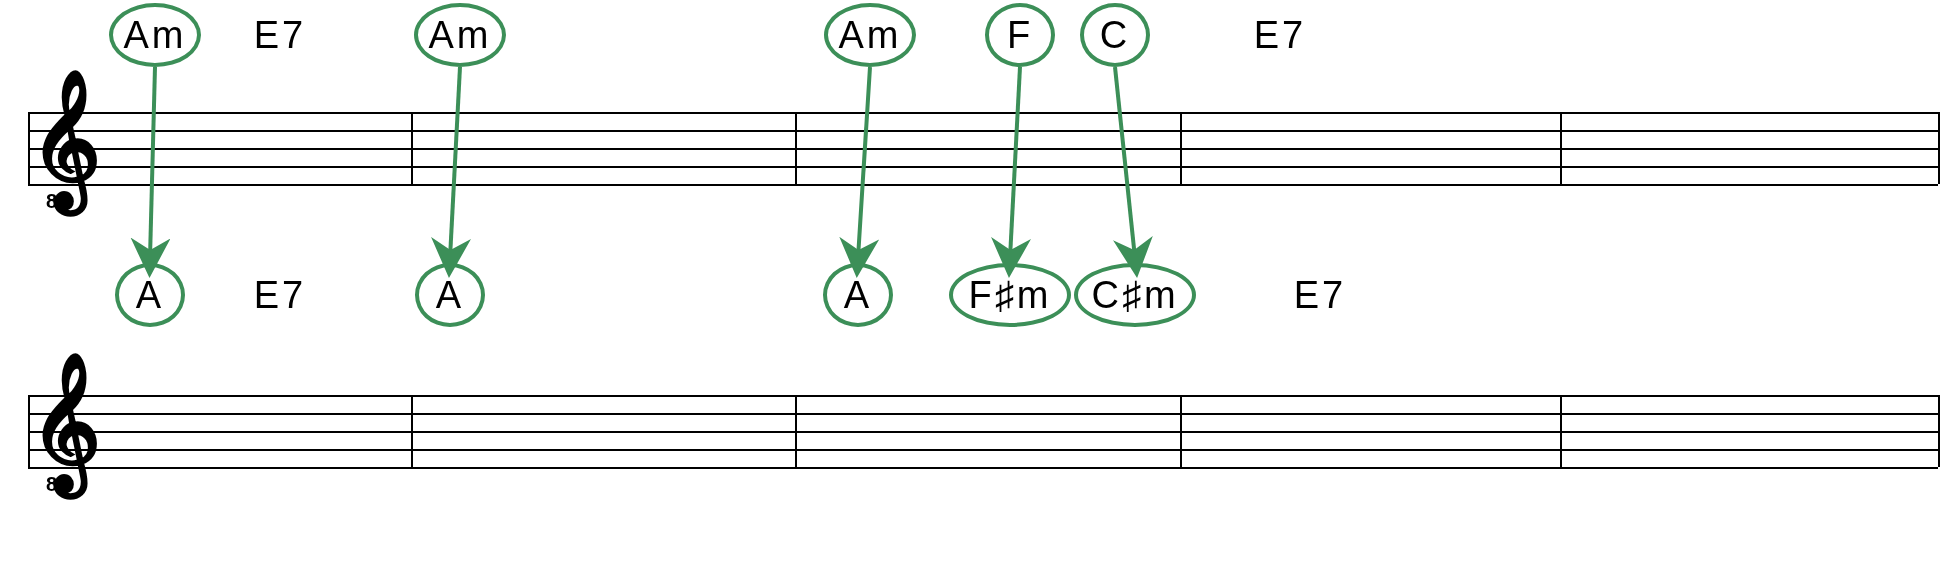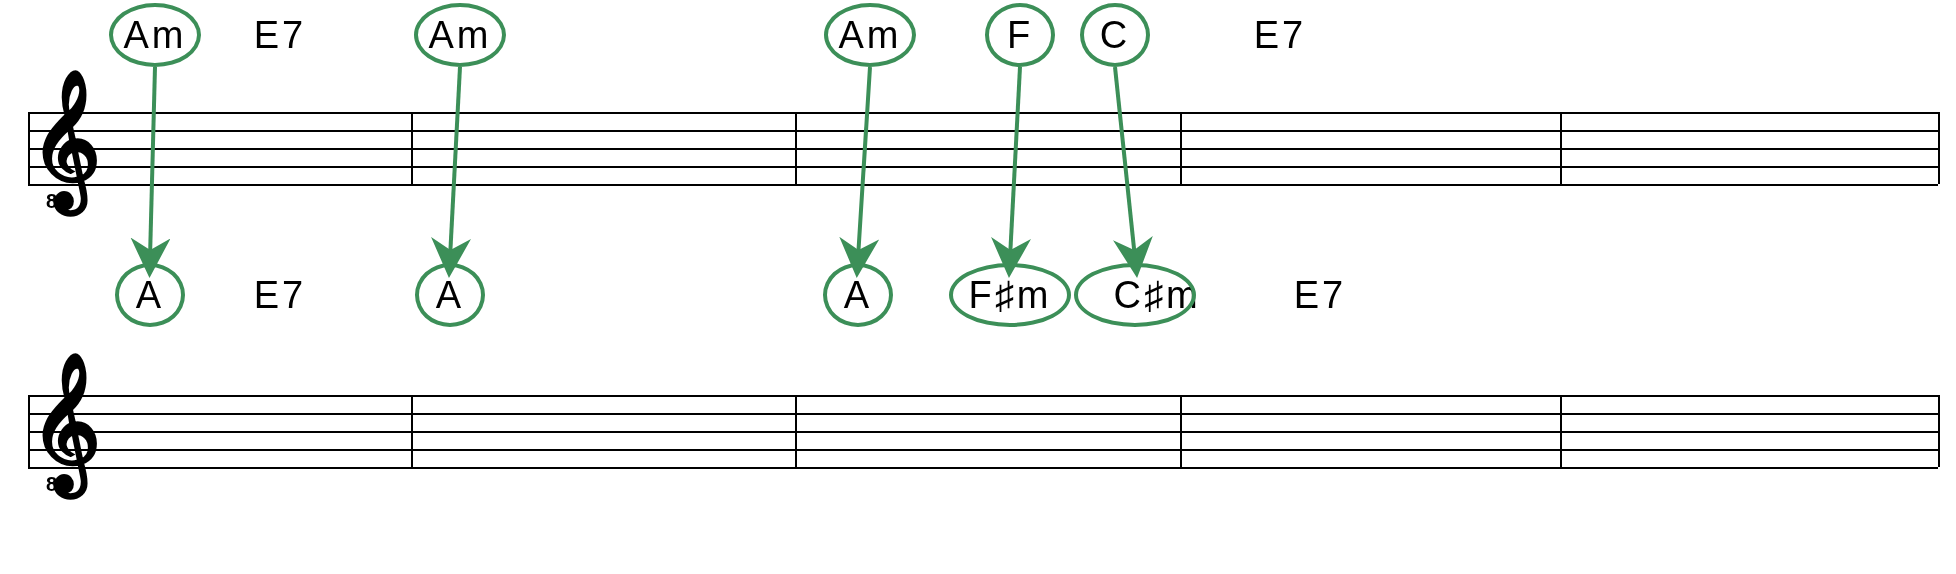--- a/index.html
+++ b/index.html
@@ -102,21 +102,21 @@
     <div class="chord-label" style="left: 1280px; top: 35px;">E7</div>
     <div class="chord-label" style="left: 150px; top: 295px;">A</div>
     <div class="chord-circle" style="width: 70px; height: 64px; left: 150px; top: 295px; border-color: rgb(60, 143, 88);"></div>
     <div class="chord-label" style="left: 280px; top: 295px;">E7</div>
     <div class="chord-label" style="left: 450px; top: 295px;">A</div>
     <div class="chord-circle" style="width: 70px; height: 64px; left: 450px; top: 295px; border-color: rgb(60, 143, 88);"></div>
     <div class="chord-label" style="left: 858px; top: 295px;">A</div>
     <div class="chord-circle" style="width: 70px; height: 64px; left: 858px; top: 295px; border-color: rgb(60, 143, 88);"></div>
     <div class="chord-label" style="left: 1010px; top: 295px;">F♯m</div>
     <div class="chord-circle" style="width: 122px; height: 64px; left: 1010px; top: 295px; border-color: rgb(60, 143, 88);"></div>
-    <div class="chord-label" style="left: 1135px; top: 295px; margin-left: 22px;">C♯m</div>
+    <div class="chord-label" style="left: 1135px; top: 295px;">C♯m</div>
     <div class="chord-circle" style="width: 122px; height: 64px; left: 1135px; top: 295px; border-color: rgb(60, 143, 88);"></div>
     <div class="chord-label" style="left: 1320px; top: 295px;">E7</div>
     <svg class="arrow-svg" width="1956" height="574" style="left: 0px; top: 0px;">
       <defs>
         <marker id="arrowhead" markerWidth="10" markerHeight="10" refX="5" refY="5" orient="auto">
           <path d="M0,0 L10,5 L0,10 L3,5 Z" fill="#3c8f58"></path>
         </marker>
       </defs>
       <line x1="155" y1="67" x2="150" y2="258" stroke="#3c8f58" stroke-width="4" marker-end="url(#arrowhead)"></line>
       <line x1="460" y1="67" x2="450" y2="258" stroke="#3c8f58" stroke-width="4" marker-end="url(#arrowhead)"></line>

